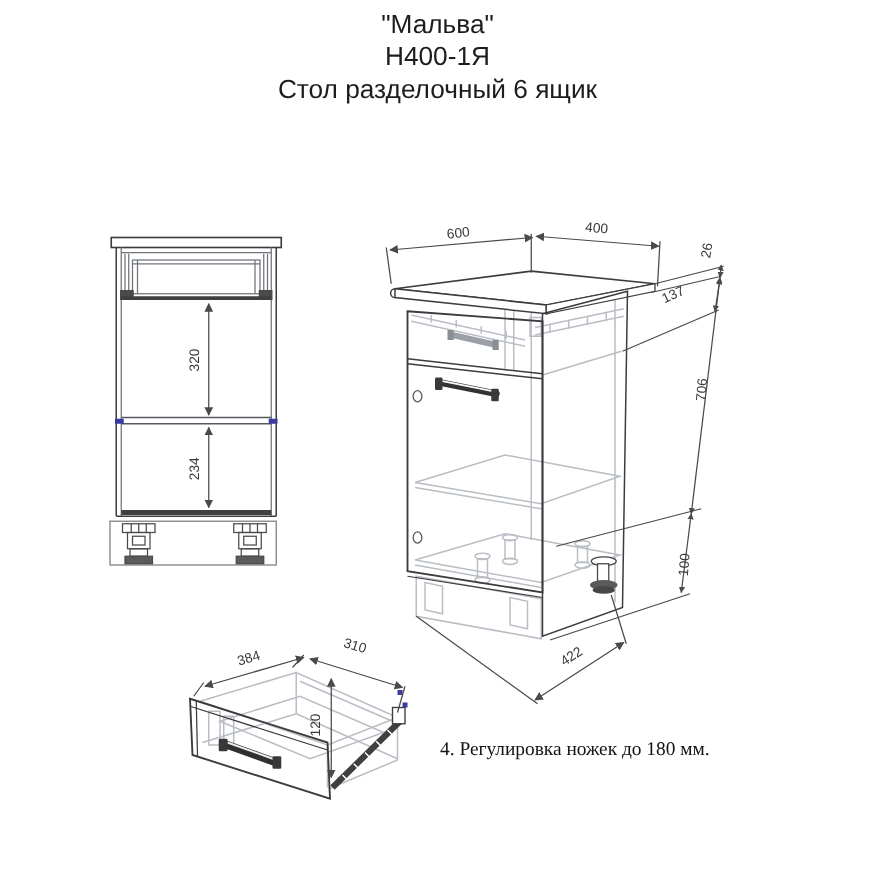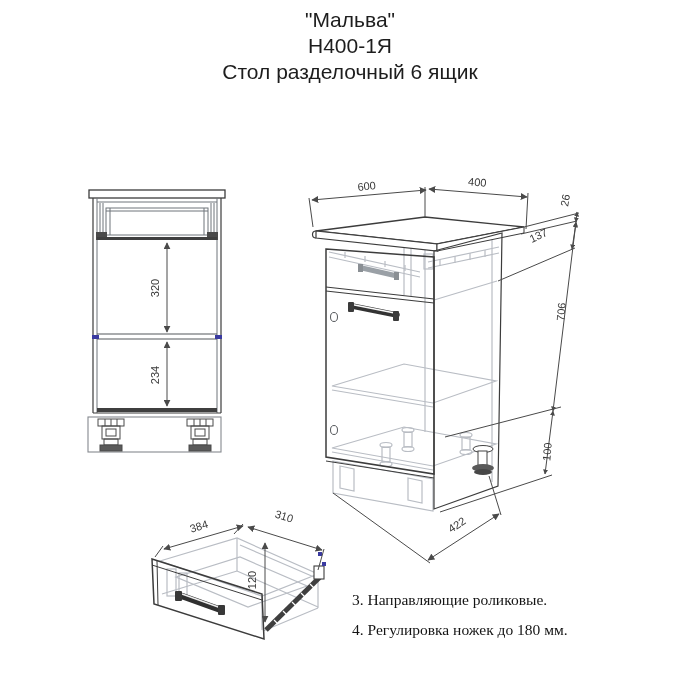--- a/index.html
+++ b/index.html
@@ -222,17 +222,16 @@
         <path d="M318,570 L324,549"></path>
         <line x1="265" y1="543" x2="265" y2="622" marker-start="url(#arr)" marker-end="url(#arr)"></line>
       </g>
       <text class="dim-label" text-anchor="middle" transform="translate(200,530) rotate(-17)">384</text>
       <text class="dim-label" text-anchor="middle" transform="translate(283,520) rotate(17)">310</text>
       <text class="dim-label" text-anchor="middle" transform="translate(256,580) rotate(-90)">120</text>
     </g>
   </svg>
 
   <div class="notes-block">
-    <div class="note">3. Направляющие роликовые.</div>
     <div class="note">4. Регулировка ножек до 180 мм.</div>
   </div>
 
 </div>
 
 </body></html>

